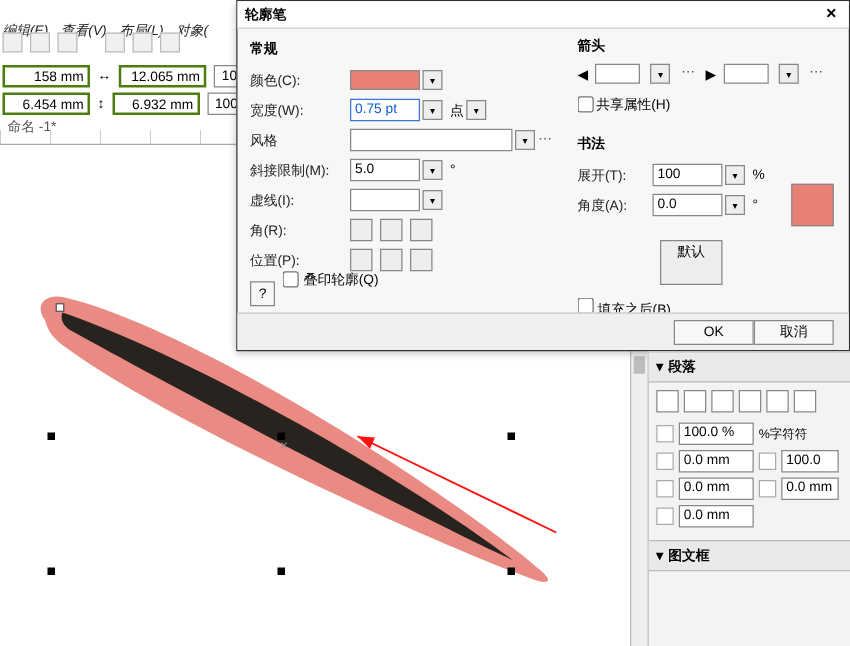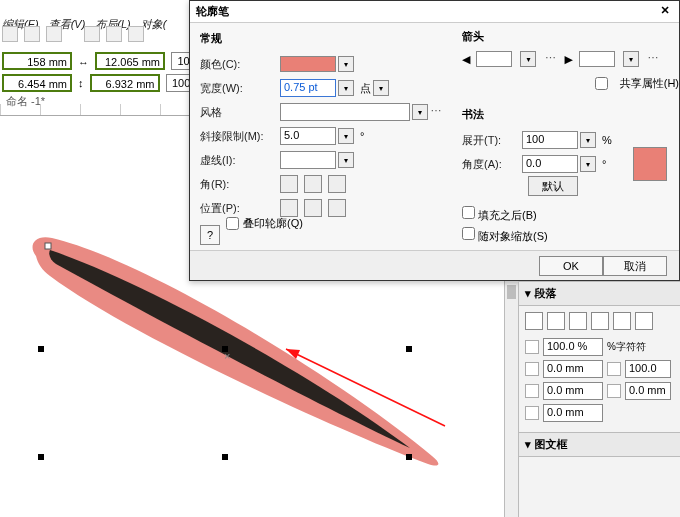--- a/index.html
+++ b/index.html
@@ -40,25 +40,25 @@
   .combo { width: 130px; height: 18px; border: 1px solid #888; background: #fff; display: inline-block;}
   .more { width: 16px; height: 18px; border: 1px solid transparent; text-align: center; color: #555;}
 
   .corner-btn { width: 18px; height: 18px; border: 1px solid #888; background: #eee;}
   .corner-row { display: flex; gap: 6px;}
 
   
   .dlg-right { position: absolute; left: 272px; right: 0; top: 6px; bottom: 0;}
   .arrows { display: flex; align-items: center; gap: 6px; margin-top: 4px;}
   .arrow-box { width: 36px; height: 16px; border: 1px solid #888; background: #fff;}
-  .share-chk { display: flex; align-items: center; gap: 12px; margin-top: 8px; justify-content: flex-end;}
+  .share-chk { display: flex; align-items: center; gap: 2px; margin-top: 8px;}
   .callig { margin-top: 16px;}
   .callig .row .lbl { width: 60px;}
   .big-swatch { position: absolute; right: 12px; top: 118px; width: 34px; height: 34px; background: #e98076; border: 1px solid #888;}
-  .defaults { width: 50px; height: 20px; border: 1px solid #888; margin-left: 66px; margin-top: 0; text-align: center; line-height: 18px; background: #eee;}
+  .defaults { width: 50px; height: 36px; border: 1px solid #888; margin-left: 66px; margin-top: 16px; text-align: center; line-height: 18px; background: #eee;}
   .chkgrp { margin-top: 10px; display: flex; flex-direction: column; gap: 4px;}
 
   .dlg-footer { position: absolute; left: 0; right: 0; bottom: 0; height: 30px; background: #efefef; border-top: 1px solid #ccc; display: flex; align-items: center; justify-content: flex-end; padding: 0 12px;}
   .dlg-footer .btn { width: 64px; height: 20px; border: 1px solid #888; background: #f7f7f7; text-align: center; line-height: 18px;}
   .help-btn { position: absolute; left: 10px; bottom: 6px; width: 20px; height: 20px; border: 1px solid #888; display: flex; align-items: center; justify-content: center;}
   .overprint { position: absolute; left: 36px; bottom: 20px; display: flex; align-items: center; gap: 4px;}
 
   
   .side { position: absolute; right: 0; top: 281px; width: 162px; bottom: 0; background: #f3f3f3; border-left: 1px solid #bbb;}
   .panel-head { background: #e9e9e9; border-top: 1px solid #bbb; border-bottom: 1px solid #bbb; padding: 4px 6px; font-weight: 600; display: flex; align-items: center; gap: 4px;}

